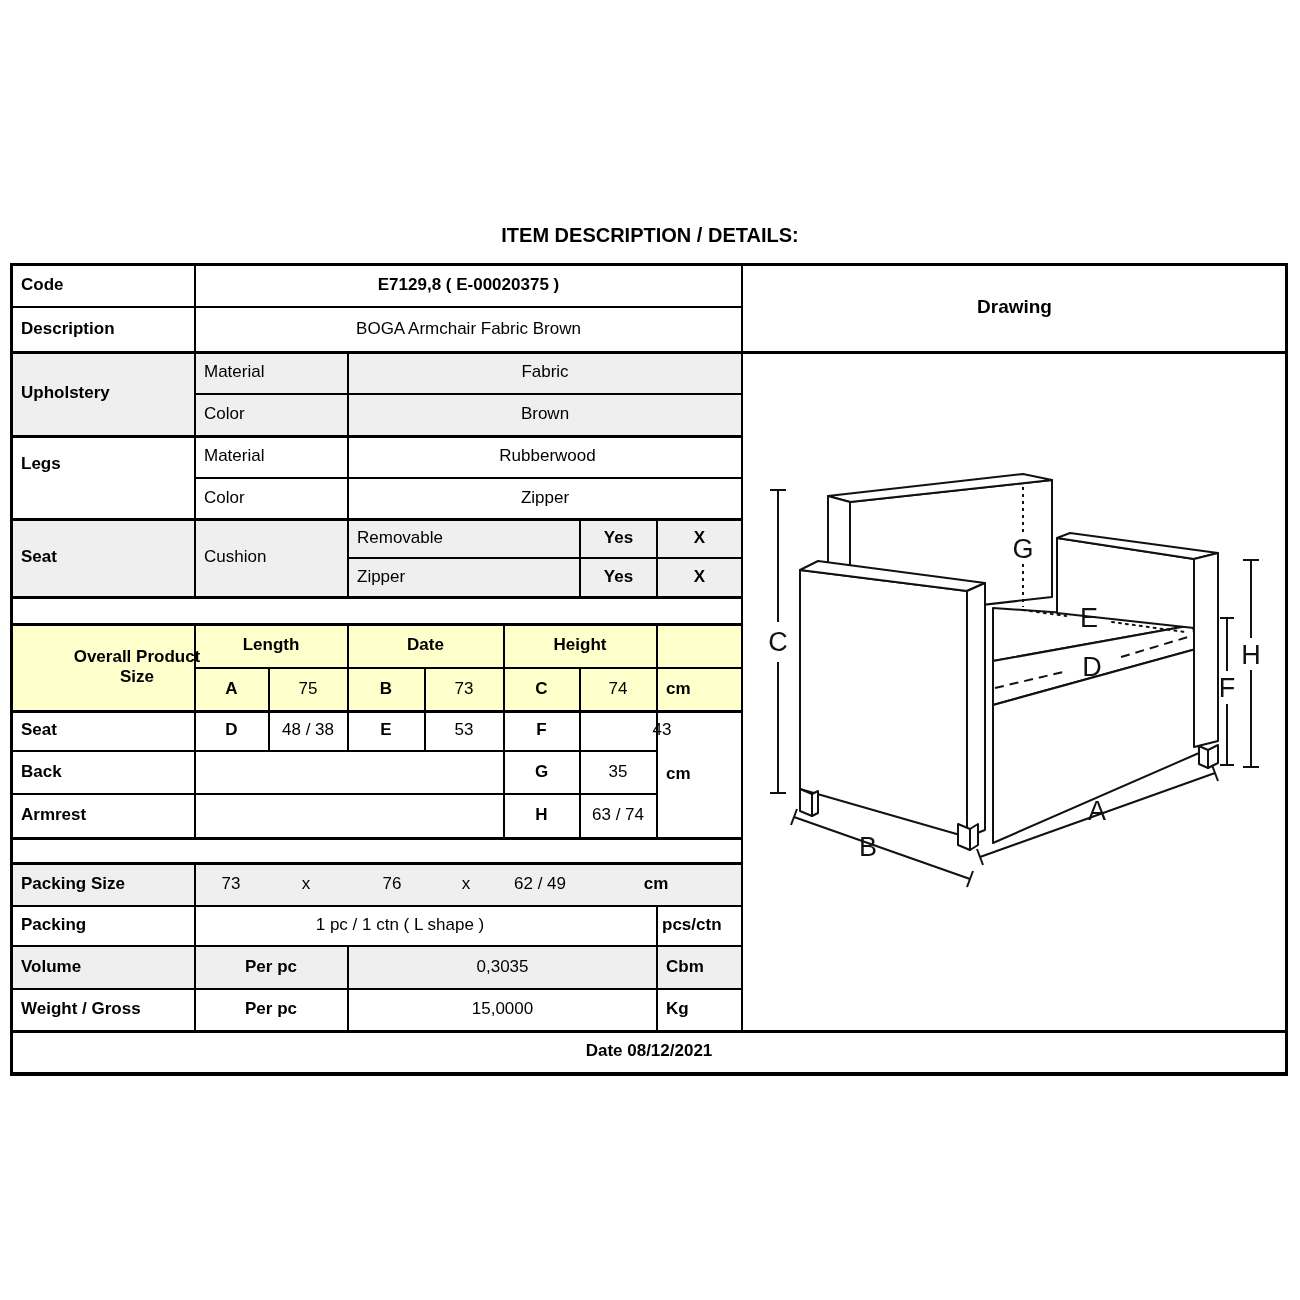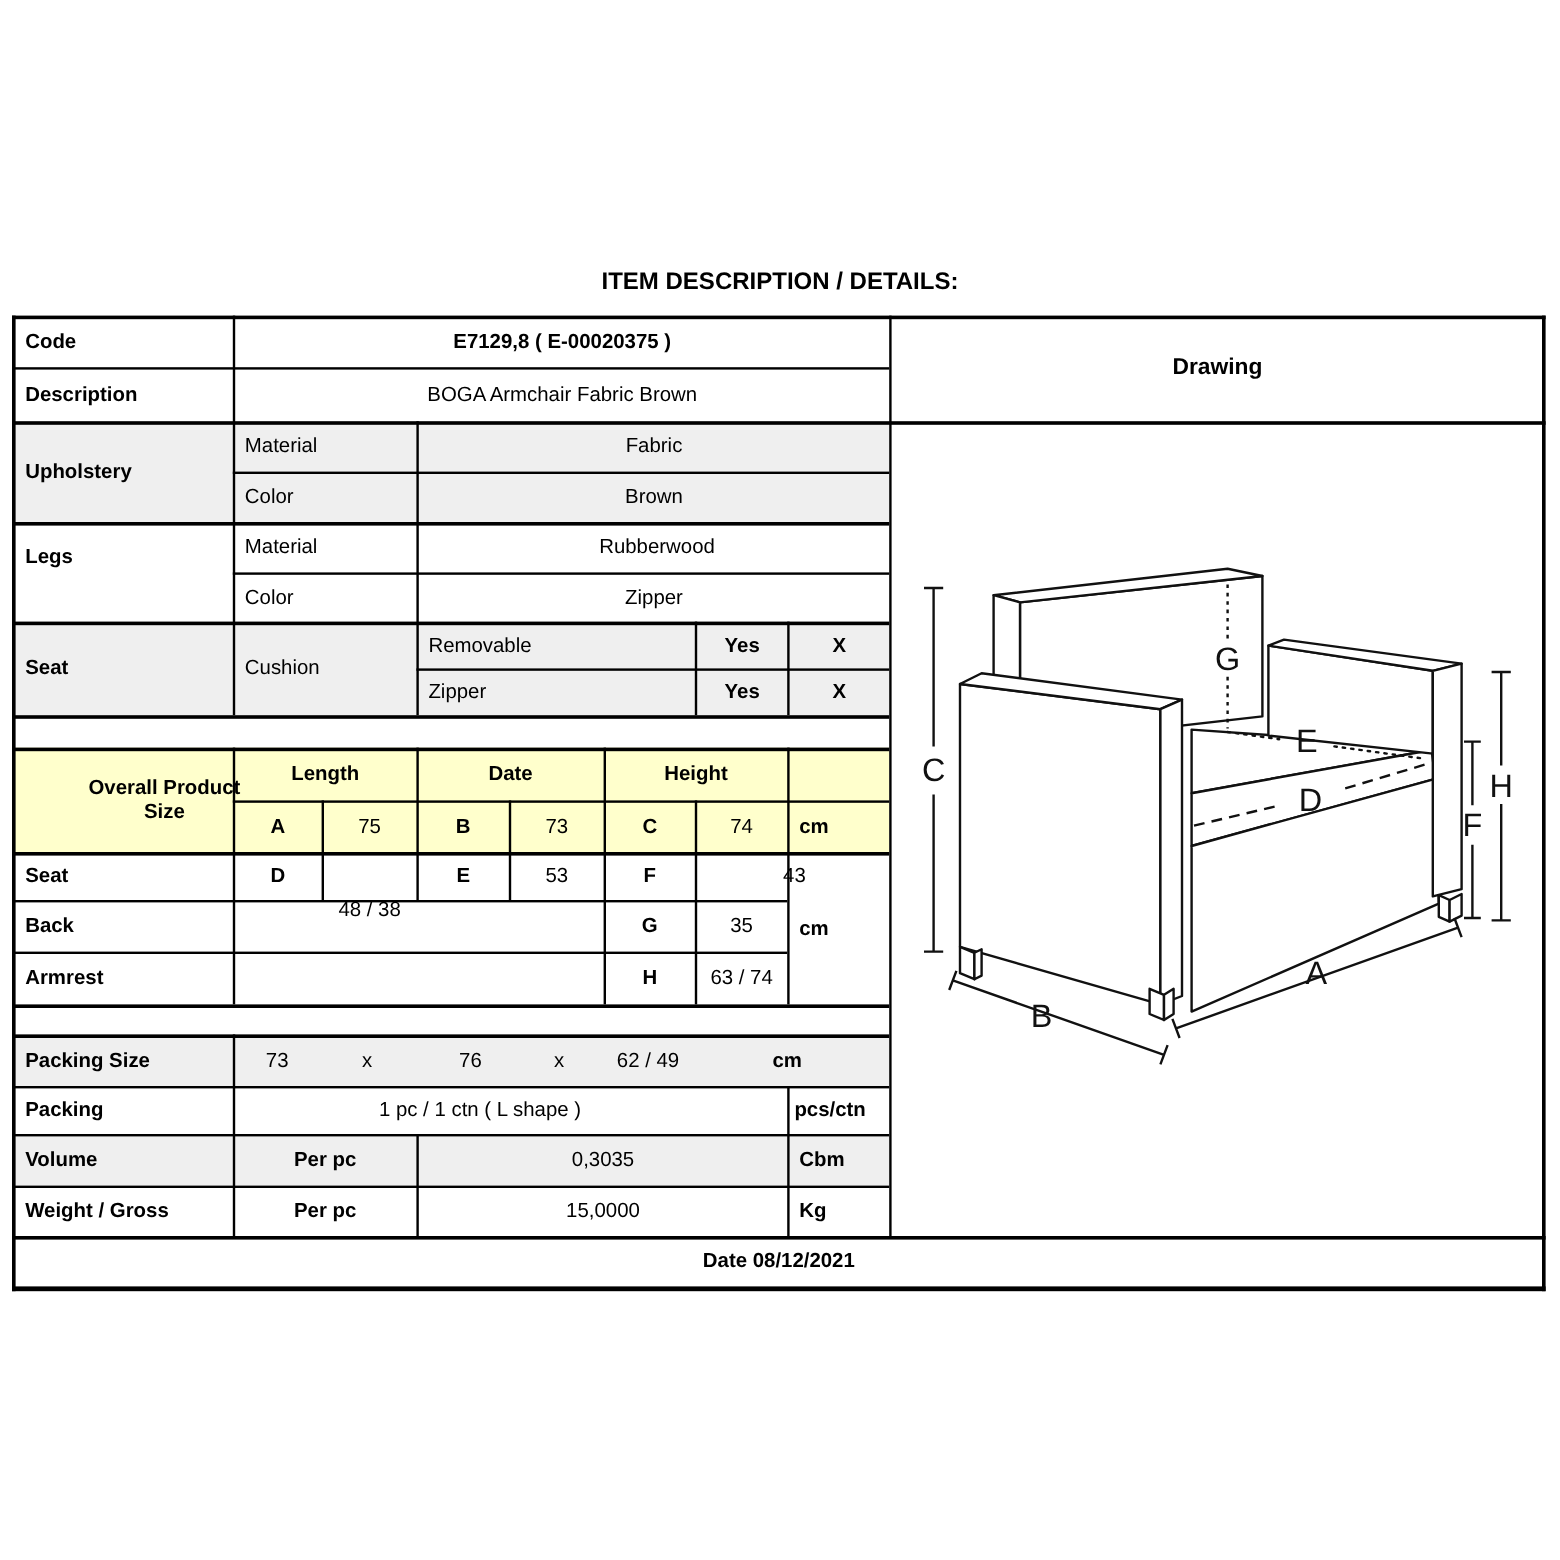--- a/index.html
+++ b/index.html
@@ -104,21 +104,21 @@
 <div class="cell b ctr" style="left:196px;top:667px;width:71px;height:43px;">A</div>
 <div class="cell ctr" style="left:270px;top:667px;width:76px;height:43px;">75</div>
 <div class="cell b ctr" style="left:349px;top:667px;width:74px;height:43px;">B</div>
 <div class="cell ctr" style="left:426px;top:667px;width:76px;height:43px;">73</div>
 <div class="cell b ctr" style="left:505px;top:667px;width:73px;height:43px;">C</div>
 <div class="cell ctr" style="left:581px;top:667px;width:74px;height:43px;">74</div>
 <div class="cell b lft" style="left:658px;top:667px;width:83px;height:43px;">cm</div>
 
 <div class="cell b lft" style="left:13px;top:710px;width:178px;height:40px;">Seat</div>
 <div class="cell b ctr" style="left:196px;top:710px;width:71px;height:40px;">D</div>
-<div class="cell ctr" style="left:270px;top:738px;width:76px;height:40px;">48 / 38</div>
+<div class="cell ctr" style="left:270px;top:710px;width:76px;height:40px;">48 / 38</div>
 <div class="cell b ctr" style="left:349px;top:710px;width:74px;height:40px;">E</div>
 <div class="cell ctr" style="left:426px;top:710px;width:76px;height:40px;">53</div>
 <div class="cell b ctr" style="left:505px;top:710px;width:73px;height:40px;">F</div>
 <div class="cell ctr" style="left:581px;top:710px;width:74px;height:40px;margin-left:44px;">43</div>
 <div class="cell b lft" style="left:658px;top:710px;width:83px;height:127px;">cm</div>
 
 <div class="cell b lft" style="left:13px;top:750px;width:178px;height:43px;">Back</div>
 <div class="cell b ctr" style="left:505px;top:750px;width:73px;height:43px;">G</div>
 <div class="cell ctr" style="left:581px;top:750px;width:74px;height:43px;">35</div>
 

